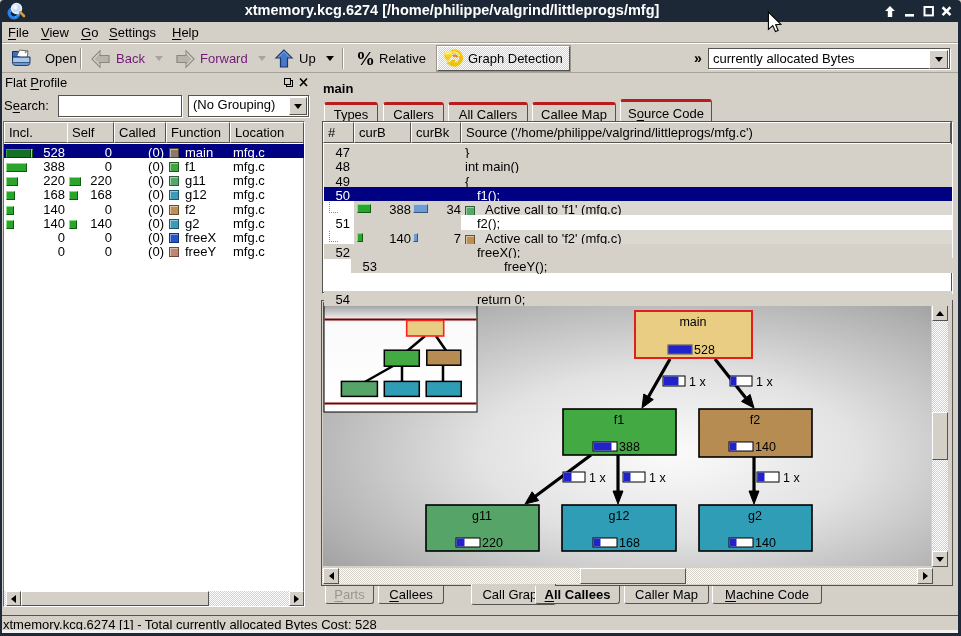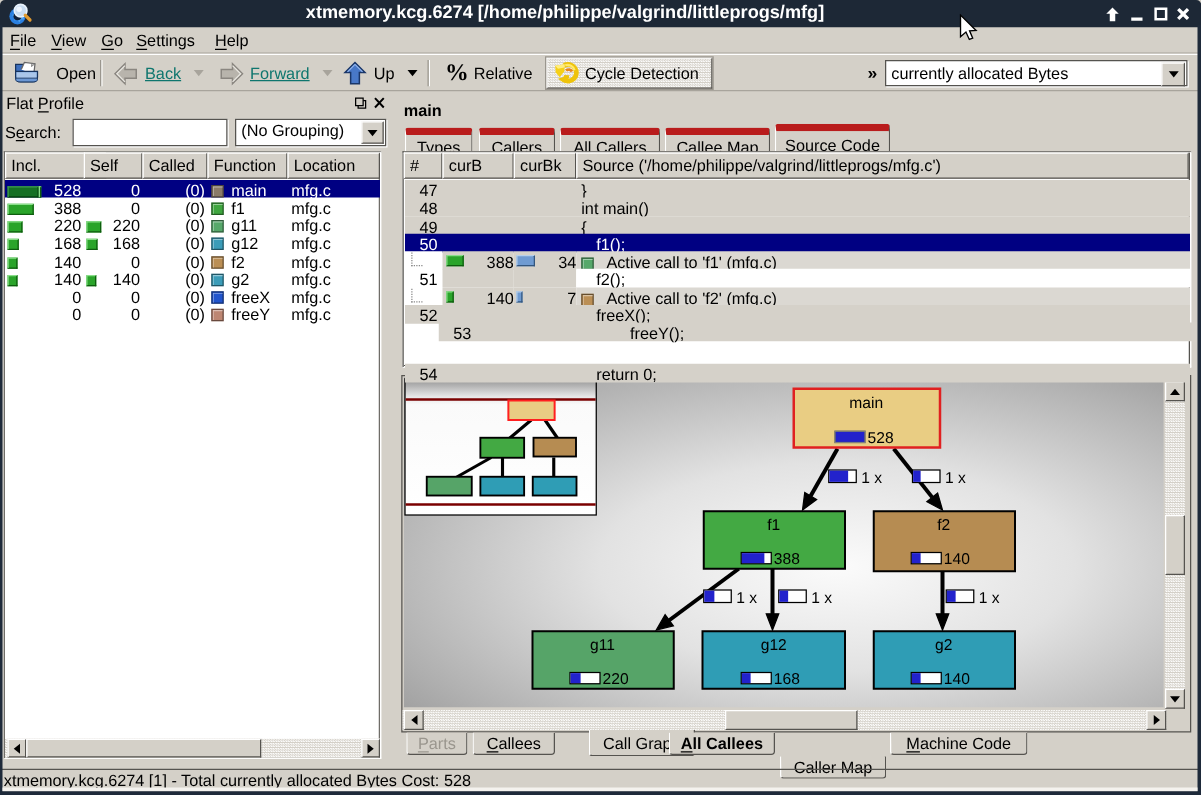--- a/index.html
+++ b/index.html
@@ -10,21 +10,21 @@
 #titlebar { left:0; top:0; width:961px; height:22px; background:#1d2836; border-radius:4px 4px 0 0; }
 #titletext { left:0; top:2px; width:904px; text-align:center; color:#fff; font-weight:bold; font-size:14.5px; }
 
 #menubar { left:0; top:22px; width:961px; height:21px; background:#d4d0c8; border-bottom:1px solid #a8a49c; }
 #menubar span.mi { position:absolute; top:3px; }
 u { text-decoration:underline; text-underline-offset:2px; }
 
 #toolbar { left:0; top:43px; width:961px; height:30px; background:#d4d0c8; border-top:1px solid #fff; border-bottom:1px solid #a8a49c; }
 .tbtn { position:absolute; top:2px; height:25px; display:flex; align-items:center; gap:4px; padding:0 4px; }
 .tsep { position:absolute; top:4px; width:2px; height:21px; border-left:1px solid #9a968e; border-right:1px solid #fff; }
-.gray { color:#0f766e;text-decoration:underline; }
+.gray { color:#701a75; }
 .downtri { width:0; height:0; border-left:4px solid transparent; border-right:4px solid transparent; border-top:5px solid #000; display:inline-block; }
 .downtri.g { border-top-color:#a8a49c; }
 #dockhead { left:2px; top:74px; width:308px; height:18px; }
 #searchrow { left:2px; top:95px; width:308px; height:24px; }
 #flattable { left:3px; top:121px; width:302px; height:486px; background:#fff; border:1px solid #6f6d68; border-right-color:#fff; border-bottom-color:#fff; box-shadow: inset -1px -1px 0 #6f6d68; }
 
 .hc { position:absolute; top:0; height:21px; background:#d4d0c8; border-top:1px solid #fff; border-left:1px solid #fff; border-right:1px solid #55534f; border-bottom:1px solid #55534f; padding:2px 0 0 4px; }
 .frow { position:absolute; left:0; width:300px; height:14px; }
 .frow.sel { background:#000082; color:#fff; }
 .frow > span { position:absolute; top:0.5px; }
@@ -39,21 +39,21 @@
 .strack { position:absolute; background:repeating-conic-gradient(#ffffff 0% 25%, #d4d0c8 0% 50%) 0 0/2px 2px; }
 .sthumb { position:absolute; background:#d4d0c8; border-top:1px solid #fff; border-left:1px solid #fff; border-right:1px solid #55534f; border-bottom:1px solid #55534f; }
 .arr { width:0; height:0; display:inline-block; }
 .arr.l { border-top:4px solid transparent; border-bottom:4px solid transparent; border-right:5px solid #000; }
 .arr.r { border-top:4px solid transparent; border-bottom:4px solid transparent; border-left:5px solid #000; }
 .arr.u { border-left:4px solid transparent; border-right:4px solid transparent; border-bottom:5px solid #000; }
 .arr.d { border-left:4px solid transparent; border-right:4px solid transparent; border-top:5px solid #000; }
 
 #rmain { left:323px; top:81px; font-weight:bold; }
 
-.tab { position:absolute; background:#d4d0c8; border-top:6px solid #b91c1c; border-left:1px solid #fff; border-right:1px solid #55534f; text-align:center; font-size:13px; border-radius:3px 3px 0 0; }
+.tab { position:absolute; background:#d4d0c8; border-top:3px solid #b91c1c; border-left:1px solid #fff; border-right:1px solid #55534f; text-align:center; font-size:13px; border-radius:3px 3px 0 0; }
 
 #srcpane { left:322px; top:121px; width:631px; height:173px; background:#fff; border:1px solid #55534f; border-right-color:#fff; border-bottom-color:#fff; box-shadow:inset -1px -1px 0 #55534f; }
 .srow { position:absolute; left:1px; width:628px; height:15px; display:flex; }
 .srow > span { padding-top:1px; }
 .sc1 { width:30px; text-align:right; padding-right:4px; flex:none; }
 .sc2 { width:57px; flex:none; }
 .sc3 { width:50px; flex:none; }
 .sc4 { flex:1; padding-left:4px; }
 .graybg { background:#d5d1c9; }
 .litebg { background:#dbd8d2; }
@@ -138,21 +138,21 @@
     <span>Relative</span>
     </span>
   <span class="tbtn" style="left:437px; background:repeating-conic-gradient(#ffffff 0% 25%, #d4d0c8 0% 50%) 0 0/2px 2px; border:1px solid #fff; border-right-color:#55534f; border-bottom-color:#55534f; outline:1px solid #9a968e; width:133px;">
     <svg width="22" height="22" viewBox="0 0 22 22">
       <path d="M9.3 4.4 A6.6 6.6 0 1 1 8.8 15.7 A3.8 3.8 0 0 0 11.4 12.1" fill="none" stroke="#eec30c" stroke-width="4"></path>
       <path d="M10.2 4.2 A6 6 0 0 1 17.6 8.2" fill="none" stroke="#ffe96a" stroke-width="1.8"></path>
       <path d="M10.8 8.4 A3.2 3.2 0 0 1 15.6 9.2" fill="none" stroke="#e8861a" stroke-width="2.2"></path>
       <path d="M2.2 4.6 L9.8 3.3 L9.5 8.9 L5.7 13.8 L2.5 9.8 z" fill="#f6d018"></path>
       <path d="M2.2 4.6 L9.8 3.3 L9.6 6.0 L4.4 7.0 z" fill="#ffee80"></path>
     </svg>
-    <span>Cycle Detection</span>
+    <span>Graph Detection</span>
     </span>
   <span style="position:absolute; left:694px; top:6px; font-weight:bold; font-size:14px;">»</span>
   <span style="position:absolute; left:708px; top:4px; width:242px; height:21px; background:#fff; border:1px solid #55534f; box-shadow:1px 1px 0 #fff;">
     <span style="position:absolute; left:4px; top:2px;">currently allocated Bytes</span>
     <span class="sbtn" style="right:1px; top:1px; width:19px; height:19px;">
         <span class="arr d"></span>
       </span>
   </span>
 </div>
 
@@ -396,21 +396,21 @@
   <span class="sthumb" style="left:258px;top:0;width:106px;height:16px;"></span>
   <span class="sbtn" style="left:595px;top:0;width:16px;height:16px;">
       <span class="arr r"></span>
     </span>
 </div>
 
 <div class="tab" style="left:325px;top:586px;width:49px;height:18px;padding-top:1px;color:#9a968e;border-top:none;border-bottom:1px solid #55534f;border-radius:0 0 3px 3px;"><u>P</u>arts</div>
 <div class="tab" style="left:378px;top:586px;width:66px;height:18px;padding-top:1px;border-top:none;border-bottom:1px solid #55534f;border-radius:0 0 3px 3px;"><u>C</u>allees</div>
 <div class="tab" style="left:471px;top:584px;width:85px;height:21px;padding-top:3px;border-top:none;border-bottom:1px solid #55534f;border-radius:0 0 3px 3px;">Call Graph</div>
 <div class="tab" style="left:535px;top:586px;width:85px;height:18px;padding-top:1px;border-top:none;border-bottom:1px solid #55534f;border-radius:0 0 3px 3px;font-weight:bold;"><u>A</u>ll Callees</div>
-<div class="tab" style="left:624px;top:586px;width:85px;height:18px;padding-top:1px;border-top:none;border-bottom:1px solid #55534f;border-radius:0 0 3px 3px;margin-top:19px;">Caller Map</div>
+<div class="tab" style="left:624px;top:586px;width:85px;height:18px;padding-top:1px;border-top:none;border-bottom:1px solid #55534f;border-radius:0 0 3px 3px;">Caller Map</div>
 <div class="tab" style="left:712px;top:586px;width:110px;height:18px;padding-top:1px;border-top:none;border-bottom:1px solid #55534f;border-radius:0 0 3px 3px;"><u>M</u>achine Code</div>
 
 <div id="rmain" class="abs">main</div>
 <div class="tab" style="left:324px;top:102px;width:54px;height:19px;padding-top:2px;"><u>T</u>ypes</div>
 <div class="tab" style="left:383px;top:102px;width:61px;height:19px;padding-top:2px;">Callers</div>
 <div class="tab" style="left:448px;top:102px;width:80px;height:19px;padding-top:2px;">A<u>l</u>l Callers</div>
 <div class="tab" style="left:532px;top:102px;width:84px;height:19px;padding-top:2px;">Callee Map</div>
 <div class="tab" style="left:620px;top:99px;width:92px;height:22px;padding-top:4px;">S<u>o</u>urce Code</div>
 <div id="srcpane" class="abs">
   <div class="hc" style="left:0;width:31px;">#</div>

